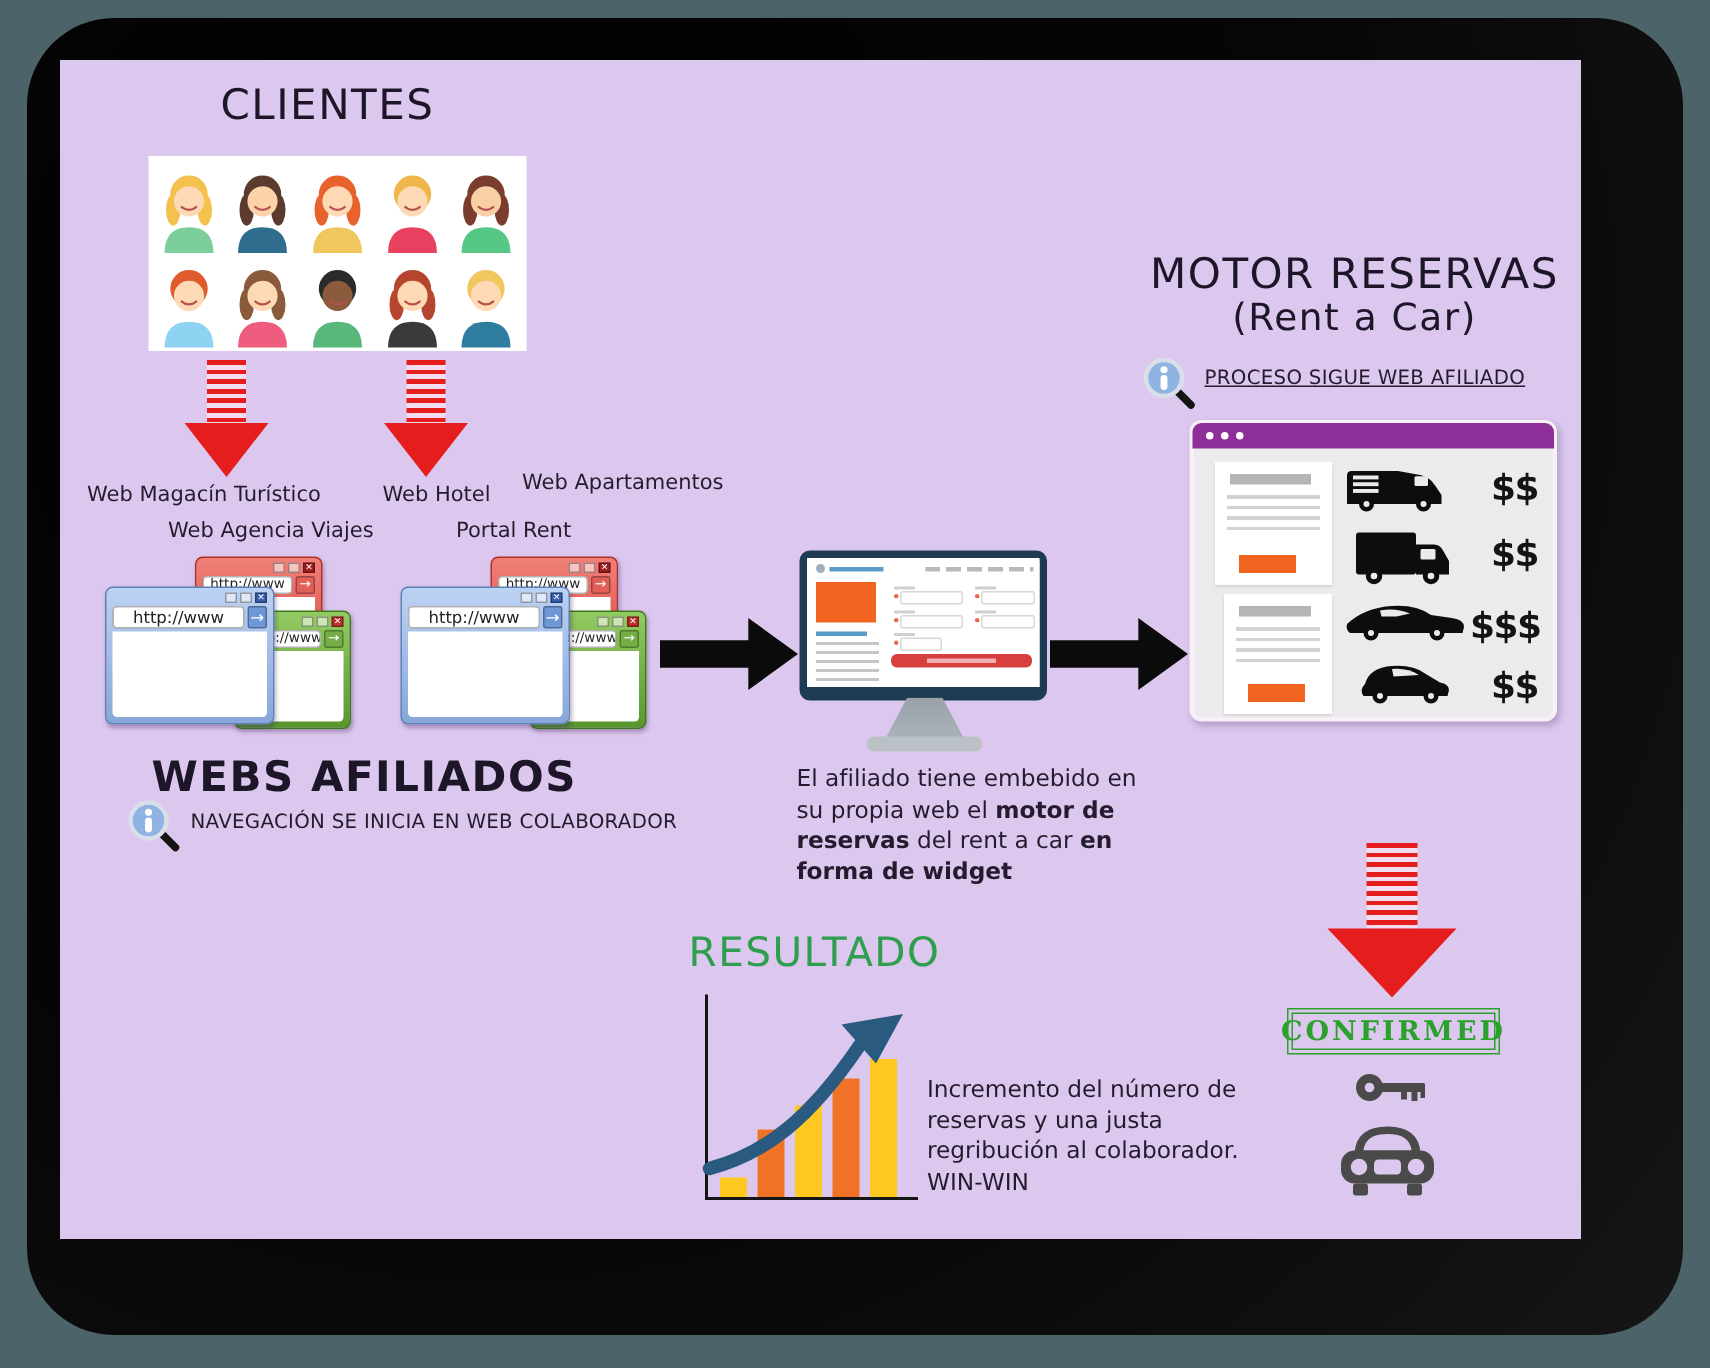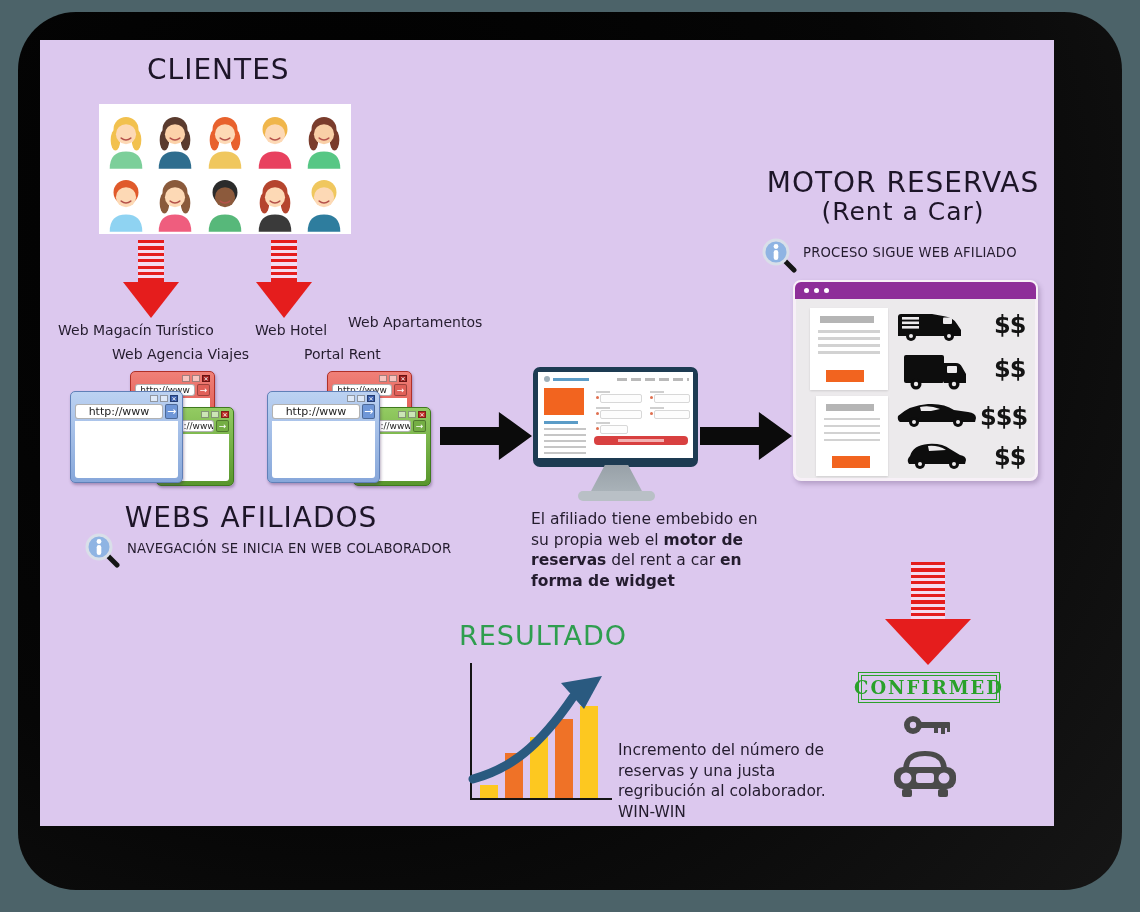--- a/index.html
+++ b/index.html
@@ -301,21 +301,21 @@
           <span class="x">✕</span>
         </div>
       <div class="bwin-addr">
           <span class="addr-box">http://www</span>
           <span class="addr-go">→</span>
         </div>
       <div class="bwin-body"></div>
     </div>
   </div>
 
-  <div class="abs h1" style="left:101px;top:501px;width:300px;text-align:center;">WEBS AFILIADOS</div>
+  <div class="abs h1" style="left:101px;top:501px;width:300px;text-align:left;font-weight:bold;">WEBS AFILIADOS</div>
   <div class="abs icon" style="left:84px;top:532px;">
     <svg width="36" height="36" viewBox="0 0 36 36">
       <line x1="24" y1="24" x2="33" y2="33" stroke="#151515" stroke-width="5" stroke-linecap="round"></line>
       <circle cx="15" cy="15" r="12" fill="#8fb4e3" stroke="#d9dfe9" stroke-width="3"></circle>
       <circle cx="15" cy="9.5" r="2.4" fill="#fff"></circle>
       <rect x="12.7" y="13" width="4.6" height="10" rx="2.3" fill="#fff"></rect>
     </svg>
   </div>
   <div class="abs note" style="left:127px;top:541px;">NAVEGACIÓN SE INICIA EN WEB COLABORADOR</div>
 
@@ -349,21 +349,21 @@
   <div class="abs h1" style="left:753px;top:166px;width:300px;text-align:center;">MOTOR RESERVAS</div>
   <div class="abs h1" style="left:753px;top:197px;width:300px;text-align:center;font-size:25px;">(Rent a Car)</div>
   <div class="abs icon" style="left:761px;top:237px;">
     <svg width="36" height="36" viewBox="0 0 36 36">
       <line x1="24" y1="24" x2="33" y2="33" stroke="#151515" stroke-width="5" stroke-linecap="round"></line>
       <circle cx="15" cy="15" r="12" fill="#8fb4e3" stroke="#d9dfe9" stroke-width="3"></circle>
       <circle cx="15" cy="9.5" r="2.4" fill="#fff"></circle>
       <rect x="12.7" y="13" width="4.6" height="10" rx="2.3" fill="#fff"></rect>
     </svg>
   </div>
-  <div class="abs note" style="left:803px;top:245px;">PROCESO SIGUE WEB AFILIADO</div>
+  <div class="abs note" style="left:803px;top:245px;text-decoration:underline;">PROCESO SIGUE WEB AFILIADO</div>
 
   <div class="abs pwin">
     <div class="pwin-head">
       <i></i>
         <i></i>
         <i></i>
     </div>
     <div class="card" style="left:14px;top:25px;width:78px;height:82px;">
       <div class="c-title"></div>
       <div class="c-lines"></div>
@@ -466,14 +466,14 @@
       <div class="bar" style="left: 58px; width: 18px; height: 61px; background: rgb(253, 200, 32);"></div>
       <div class="bar" style="left: 83px; width: 18px; height: 79px; background: rgb(239, 114, 39);"></div>
       <div class="bar" style="left: 108px; width: 18px; height: 92px; background: rgb(253, 200, 32);"></div>
     </div>
   <div class="abs icon" style="left:455px;top:655px;">
     <svg width="165" height="150" viewBox="0 0 165 150">
       <path d="M18 124 C 55 114, 84 92, 118 42" fill="none" stroke="#2a5a80" stroke-width="9" stroke-linecap="round"></path>
       <polygon points="147,21 106,28 129,54" fill="#2a5a80"></polygon>
     </svg>
   </div>
-  <div class="abs body-text" style="left:618px;top:740px;width:215px;">Incremento del número de reservas y una justa regribución al colaborador. WIN-WIN</div>
+  <div class="abs body-text" style="left:618px;top:716px;width:215px;">Incremento del número de reservas y una justa regribución al colaborador. WIN-WIN</div>
 </div>
 
 </body></html>

